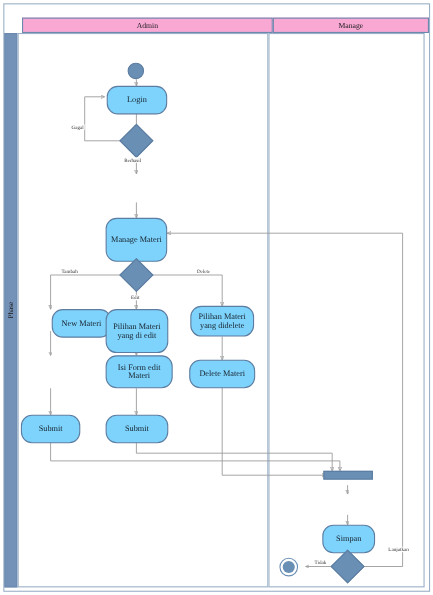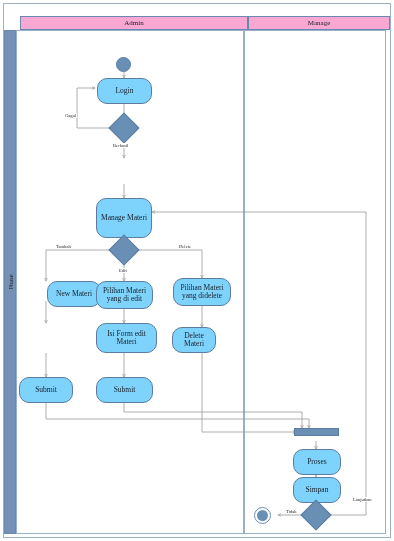--- a/index.html
+++ b/index.html
@@ -140,42 +140,39 @@
 
   <div class="diamond" style="left:113px;top:239px;"></div>
 
   <div class="node" style="left:19px;top:281px;width:54px;height:20px;margin-left:28px;">
     <span>New Materi</span>
   </div>
   <div class="node" style="left:19px;top:377px;width:54px;height:18px;">
     <span>Submit</span>
   </div>
 
-  <div class="node" style="left:96px;top:281px;width:57px;height:28px;">
+  <div class="node" style="left:96px;top:281px;width:57px;height:40px;">
     <span>Pilihan Materi yang di edit</span>
   </div>
   <div class="node" style="left:96px;top:323px;width:61px;height:30px;">
     <span>Isi Form edit Materi</span>
   </div>
   <div class="node" style="left:96px;top:377px;width:57px;height:18px;">
     <span>Submit</span>
   </div>
 
   <div class="node" style="left:173px;top:278px;width:58px;height:28px;">
     <span>Pilihan Materi yang didelete</span>
   </div>
-  <div class="node" style="left:172px;top:327px;width:44px;height:24px;justify-content:center;">
+  <div class="node" style="left:172px;top:327px;width:60px;height:24px;justify-content:center;">
     <span>Delete Materi</span>
   </div>
 
   <div class="mergebar" style="left:294px;top:428px;width:45px;height:8px;"></div>
 
-  <div class="node" style="left:293px;top:449px;width:48px;height:19px;">
-    <span>Proses</span>
-  </div>
   <div class="node" style="left:293px;top:477px;width:48px;height:19px;align-items:center;">
     <span>Simpan</span>
   </div>
 
   <div class="diamond" style="left:305px;top:504px;"></div>
 
   <div class="endnode" style="left:254px;top:507px;">
       <i></i>
     </div>
 

